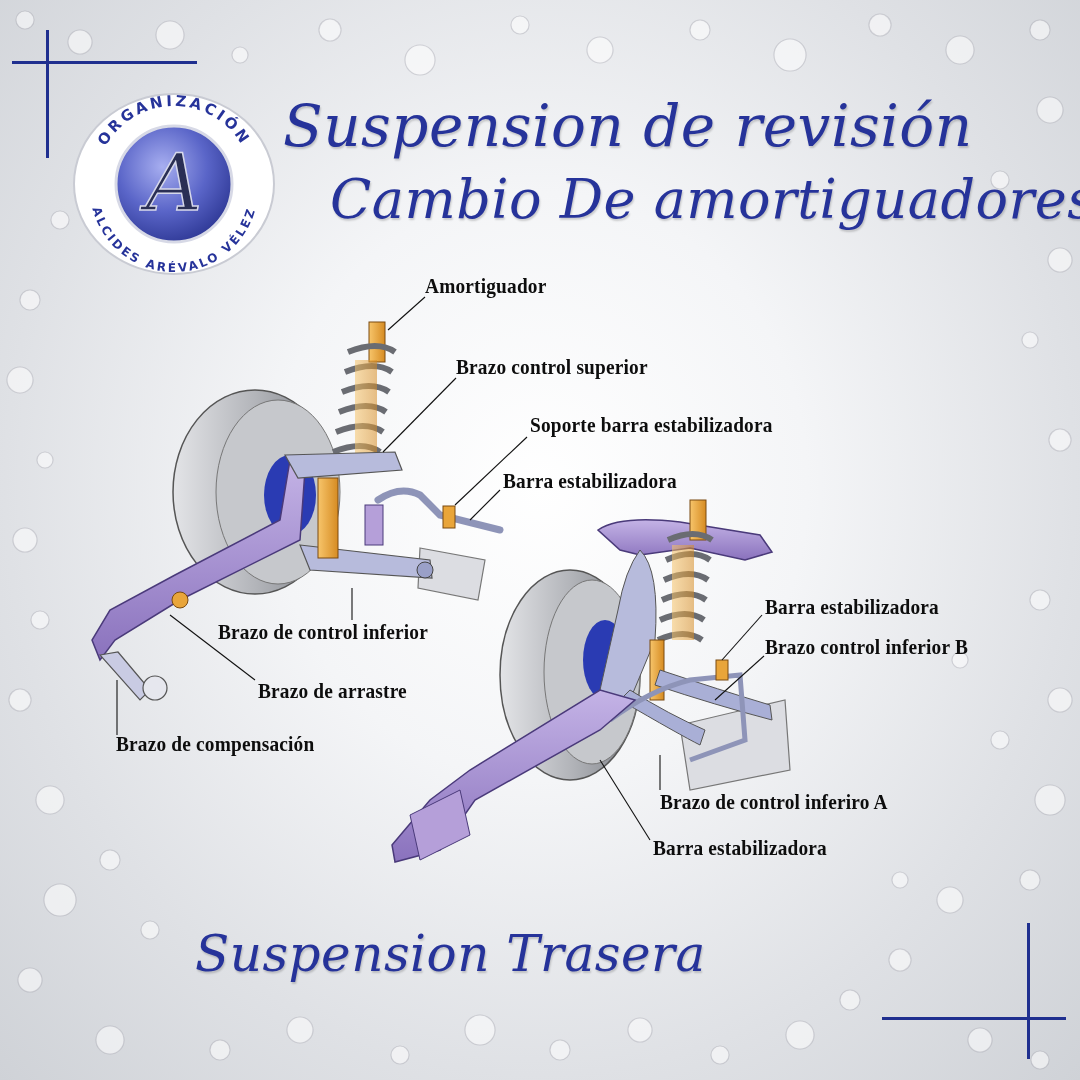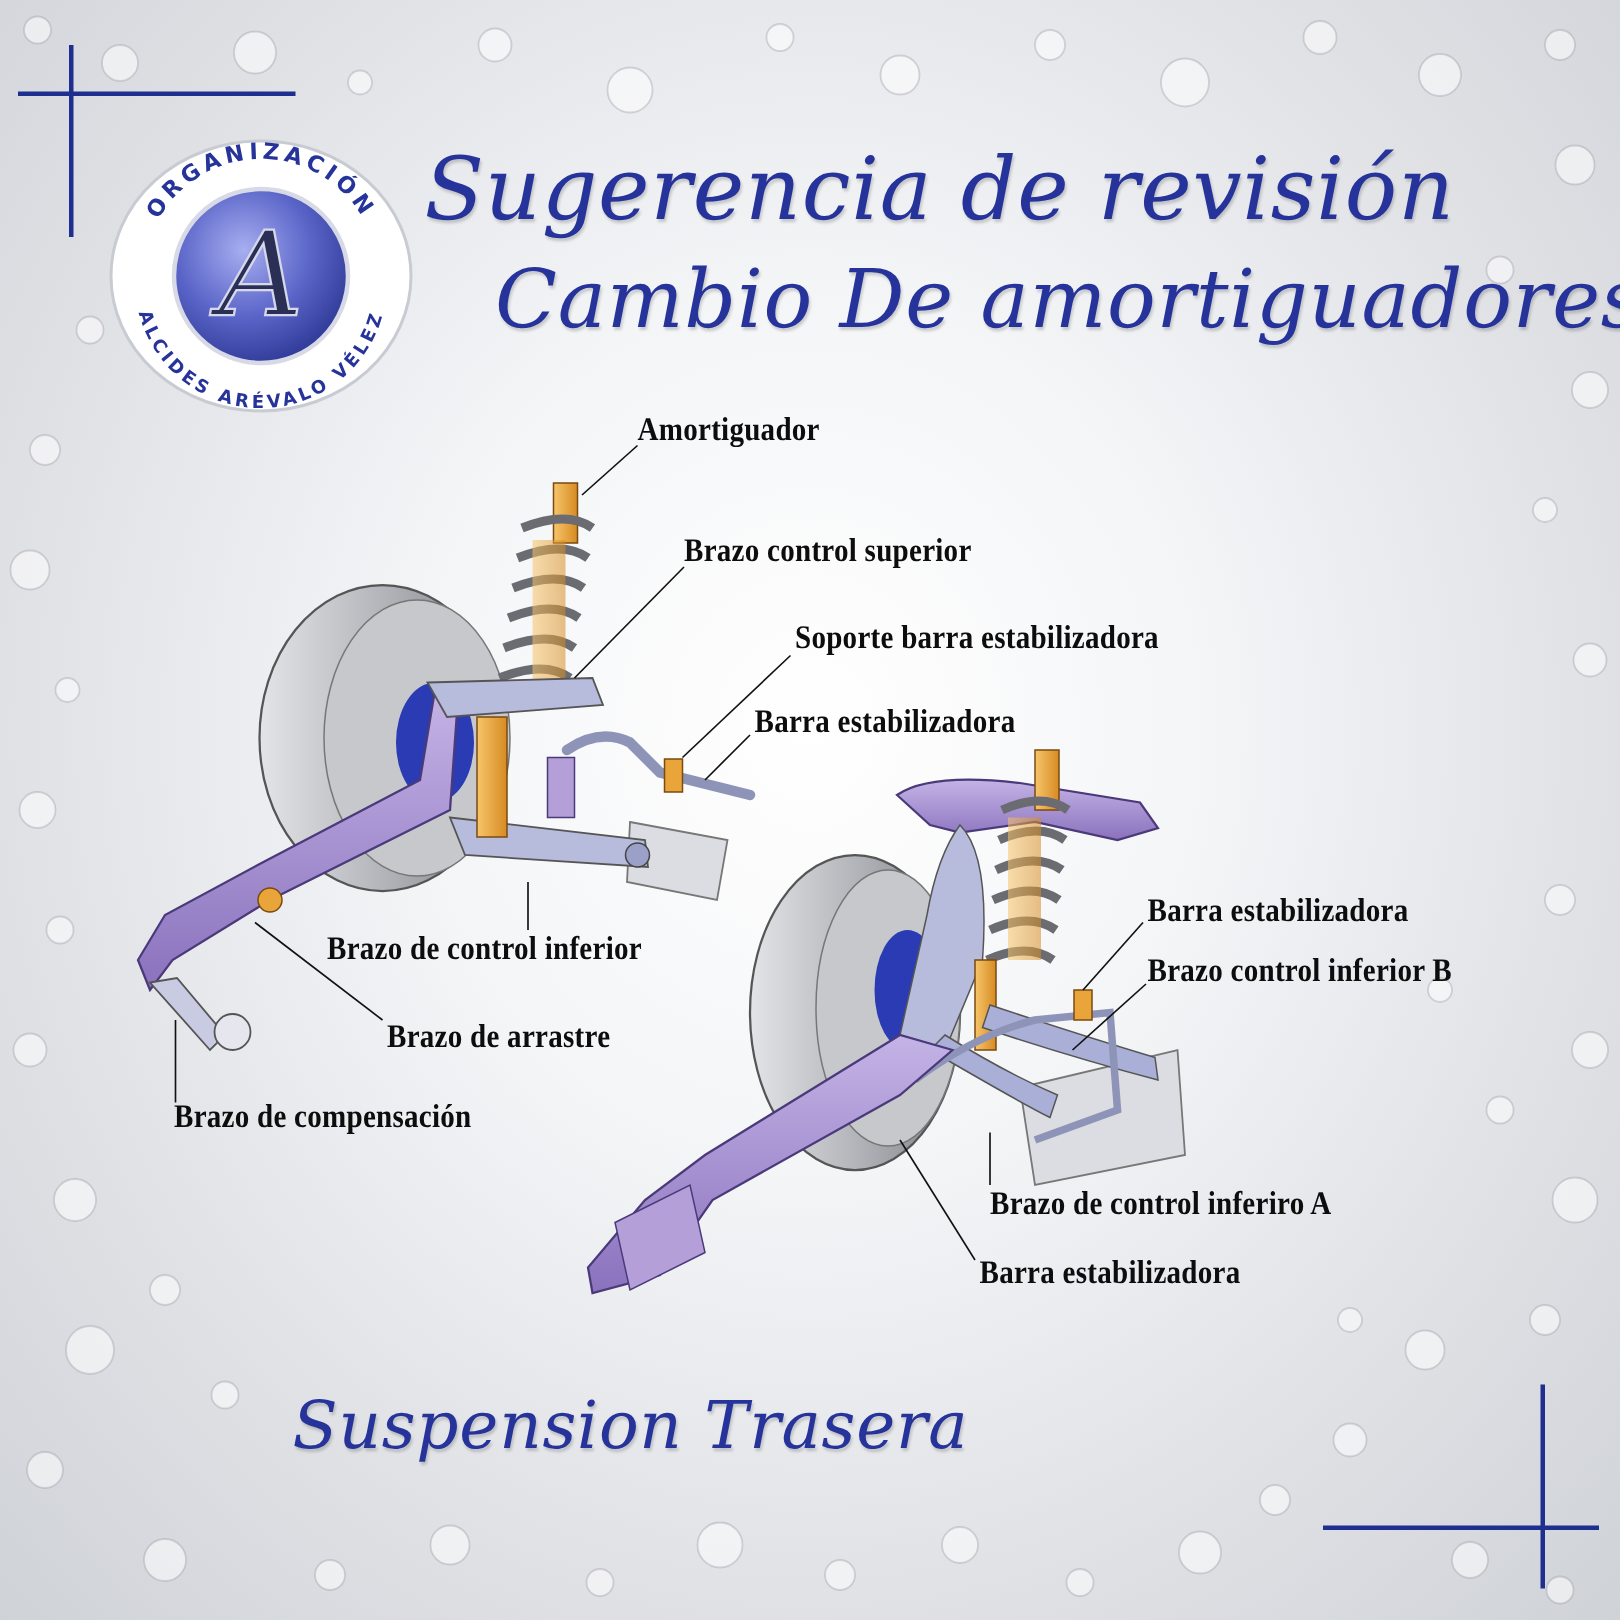--- a/index.html
+++ b/index.html
@@ -6,21 +6,21 @@
   body{width:1080px;height:1080px;overflow:hidden;position:relative;
     background: radial-gradient(ellipse at 50% 45%, #ffffff 0%, #f4f5f7 35%, #dfe1e5 70%, #cfd2d7 100%);
     font-family:"Liberation Sans",sans-serif;}
   .drops{position:absolute;inset:0;pointer-events:none;}
   .corner-line{position:absolute;background:#1f2f8f;}
   .logo{position:absolute;left:72px;top:92px;width:204px;height:184px;}
   .title{position:absolute;color:#26339a;font-family:"DejaVu Serif",serif;font-style:italic;letter-spacing:0.5px;
     text-shadow:1px 2px 2px rgba(0,0,0,0.18);white-space:nowrap;}
   .t1{left:283px;top:92px;font-size:58px;}
   .t2{left:330px;top:168px;font-size:54px;}
-  .t3{left:195px;top:925px;font-size:44px;}
+  .t3{left:195px;top:925px;font-size:50px;}
   .label{position:absolute;font-family:"Liberation Serif",serif;font-weight:bold;font-size:22px;color:#0d0d0d;white-space:nowrap;transform:scaleX(0.88);transform-origin:left top;letter-spacing:0.2px;}
   svg.diagram{position:absolute;left:0;top:0;}
 </style>
 </head>
 <body>
 
 <svg class="drops" width="1080" height="1080" viewBox="0 0 1080 1080">
   <g fill="rgba(255,255,255,0.55)" stroke="rgba(150,150,160,0.35)" stroke-width="1.2">
     <circle cx="25" cy="20" r="9"></circle>
       <circle cx="80" cy="42" r="12"></circle>
@@ -97,21 +97,21 @@
     <text font-family="DejaVu Sans, sans-serif" font-size="15" font-weight="bold" fill="#26339a" letter-spacing="3">
       <textPath href="#arcTop" startOffset="50%" text-anchor="middle">ORGANIZACIÓN</textPath>
     </text>
     <text font-family="DejaVu Sans, sans-serif" font-size="12" font-weight="bold" fill="#26339a" letter-spacing="2.5">
       <textPath href="#arcBot" startOffset="50%" text-anchor="middle">ALCIDES ARÉVALO VÉLEZ</textPath>
     </text>
     <text x="102" y="118" text-anchor="middle" font-family="DejaVu Serif, serif" font-style="italic" font-size="78" fill="#2a2f55" stroke="#d6d8ea" stroke-width="1.5">A</text>
   </svg>
 </div>
 
-<div class="title t1">Sugerencia de revisión</div>
+<div class="title t1">Suspension de revisión</div>
 <div class="title t2">Cambio De amortiguadores</div>
 
 <svg class="diagram" width="1080" height="1080" viewBox="0 0 1080 1080">
   <defs>
     <linearGradient id="wheelG" x1="0" y1="0" x2="1" y2="0">
       <stop offset="0%" stop-color="#e3e4e7"></stop>
       <stop offset="50%" stop-color="#b3b5ba"></stop>
       <stop offset="100%" stop-color="#7c7f86"></stop>
     </linearGradient>
     <linearGradient id="purpleG" x1="0" y1="0" x2="0" y2="1">

